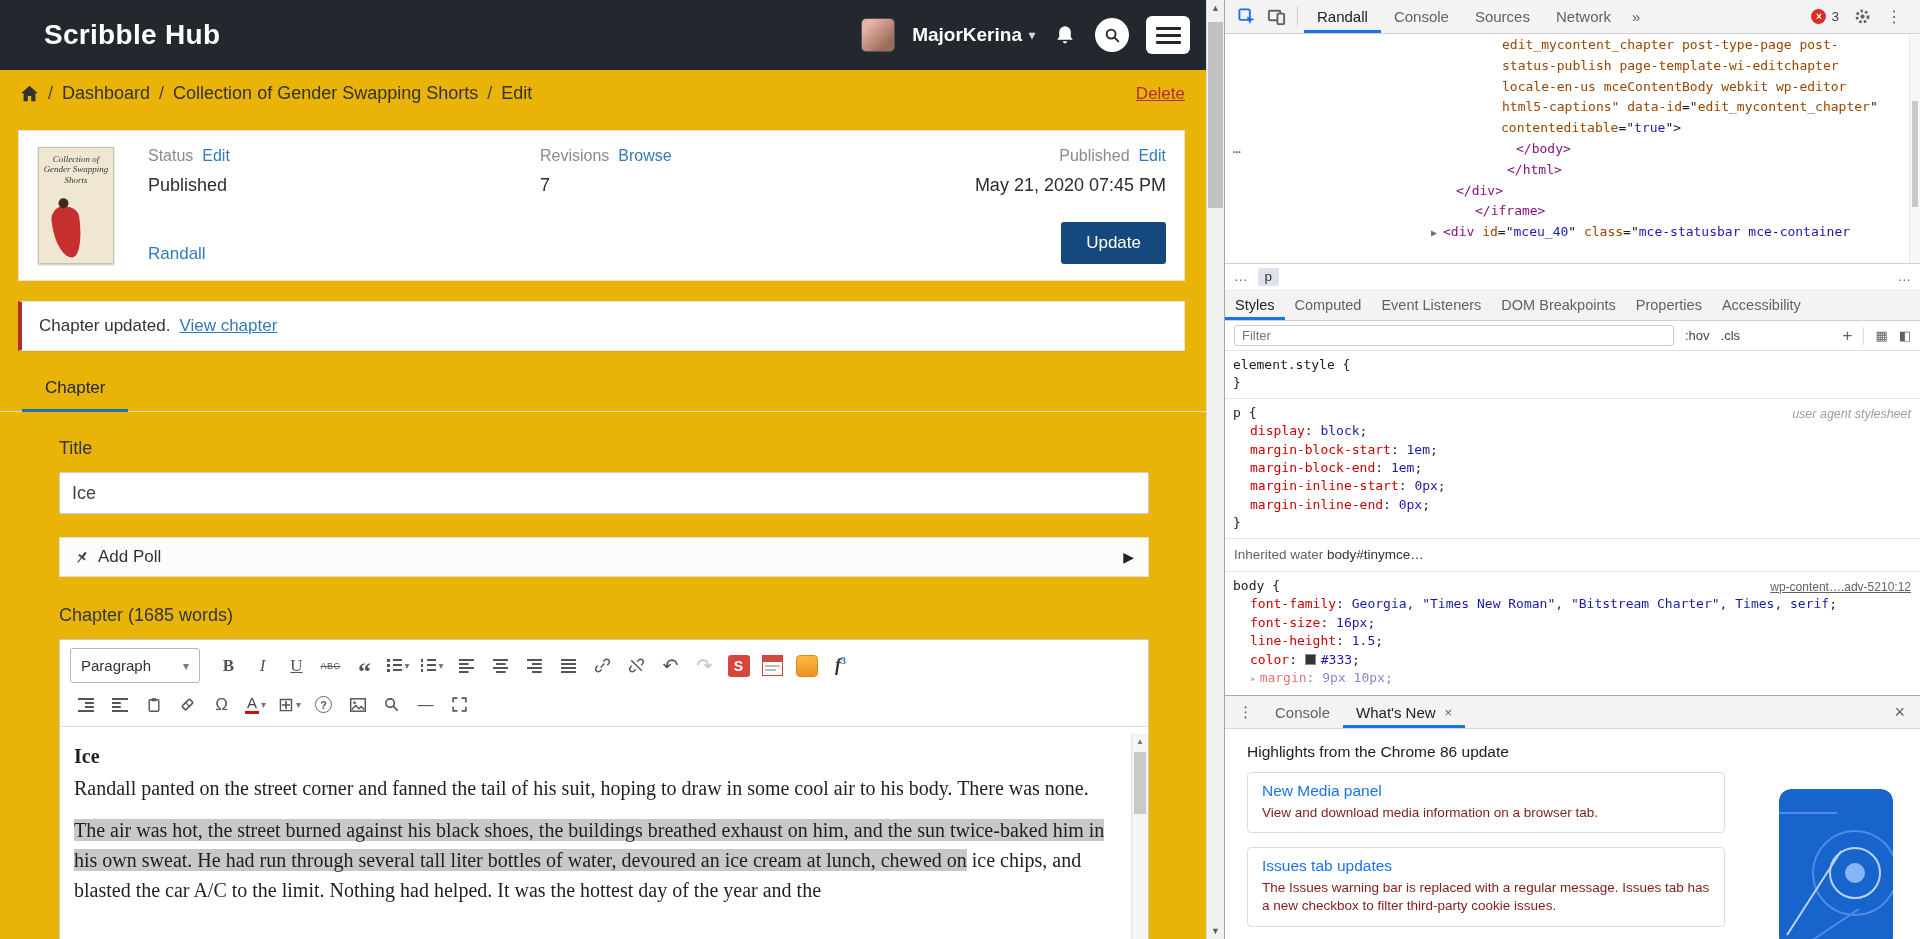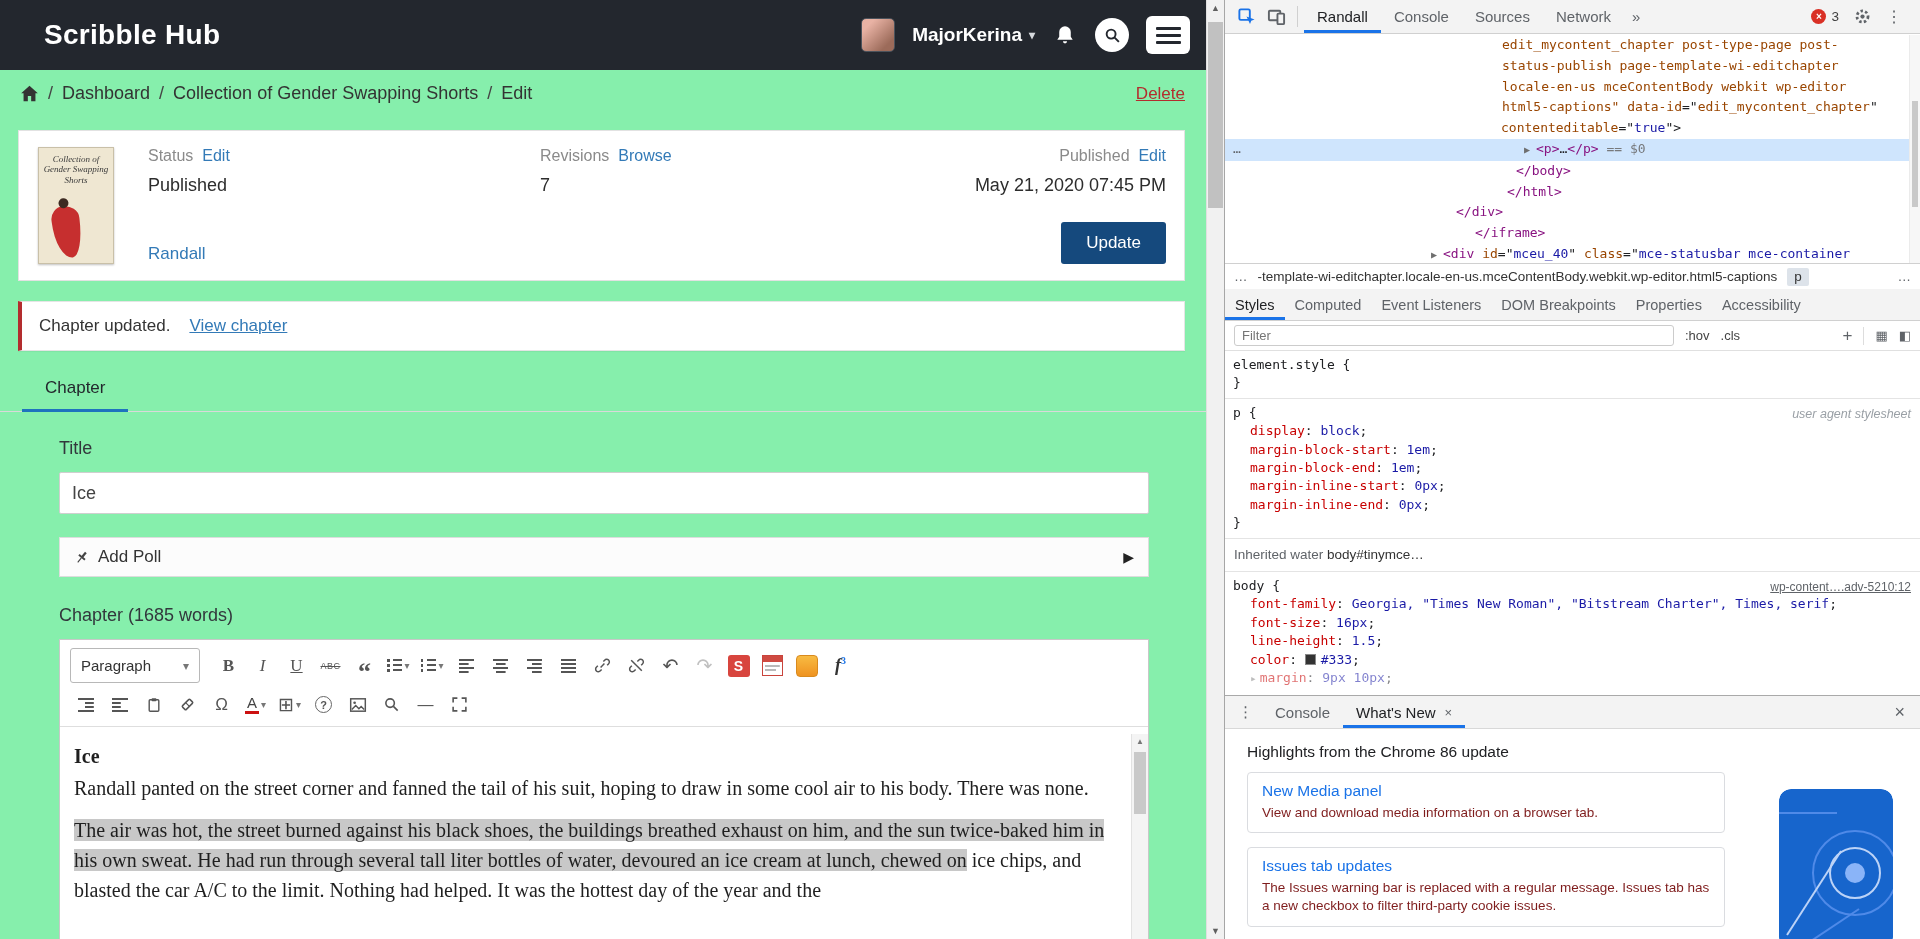--- a/index.html
+++ b/index.html
@@ -1,21 +1,21 @@
 <!DOCTYPE html>
 <html><head>
 <meta charset="utf-8">
 <style>
   * { box-sizing: border-box; }
   html,body { margin:0; padding:0; background:#fff; }
   body { font-family:"Liberation Sans", sans-serif; }
   .screen { position:relative; width:1920px; height:939px; background:#fff; overflow:hidden; }
 
   
-  .site { position:absolute; left:0; top:0; width:1206px; height:939px; overflow:hidden; background:#86efac; }
+  .site { position:absolute; left:0; top:0; width:1206px; height:939px; overflow:hidden; background:#eab308; }
 
   .sh-header { height:70px; background:#23272e; display:flex; align-items:center; padding:0 16px 0 44px; }
   .brand { font-size:28px; font-weight:bold; color:#fff; letter-spacing:.3px; cursor:pointer; }
   .h-right { margin-left:auto; display:flex; align-items:center; gap:17px; }
   .avatar { width:34px; height:34px; border-radius:5px; background:linear-gradient(135deg,#e8b2a4 20%,#9c6b5a 80%); border:1px solid #4c535c; }
   .uname { color:#fff; font-size:19px; font-weight:bold; display:flex; align-items:center; gap:7px; cursor:pointer; }
   .uname .caret { font-size:12px; color:#d6d9dd; }
   .bellwrap { width:26px; height:26px; display:flex; align-items:center; justify-content:center; cursor:pointer; }
   .hsearch { width:34px; height:34px; border-radius:50%; background:#fff; display:flex; align-items:center; justify-content:center; cursor:pointer; }
   .burger { width:44px; height:38px; background:#fff; border-radius:6px; display:flex; flex-direction:column; justify-content:center; align-items:center; gap:4px; cursor:pointer; }
@@ -36,21 +36,21 @@
   .meta-col1 { width:392px; }
   .meta-col2 { flex:1; }
   .meta-col3 { text-align:right; }
   .mlabel { color:#8a8a8a; font-size:16px; }
   .blue-link { color:#337ab7; font-size:16px; cursor:pointer; }
   .mvalue { margin-top:10px; color:#2d2d2d; font-size:18px; }
   .meta-bottom { display:flex; align-items:flex-end; justify-content:space-between; }
   .preview-link { color:#337ab7; font-size:17px; cursor:pointer; }
   .update-btn { background:#15497d; color:#fff; border:none; border-radius:3px; padding:11px 25px; font-size:17px; font-family:"Liberation Sans",sans-serif; cursor:pointer; }
 
-  .notice { margin:20px 21px 0 18px; border:1px solid #e5e5e5; border-left:4px solid #b32d2e; padding:14px 17px; font-size:17px; color:#333; display:flex; gap:19px; background:#fff; box-shadow:0 1px 1px rgba(0,0,0,.04); }
+  .notice { margin:20px 21px 0 18px; border:1px solid #e5e5e5; border-left:4px solid #b32d2e; padding:14px 17px; font-size:17px; color:#333; display:flex; gap:9px; background:#fff; box-shadow:0 1px 1px rgba(0,0,0,.04); }
   .notice-link { color:#337ab7; text-decoration:underline; cursor:pointer; }
 
   .tabs-row { margin-top:15px; border-bottom:1px solid #d9d9d9; padding-left:22px; }
   .tab-chapter { display:inline-block; padding:12px 23px 11px; font-size:17px; color:#23282d; border-bottom:3px solid #1e73be; margin-bottom:-1px; cursor:pointer; }
 
   .form-area { padding:10px 57px 0 59px; }
   .f-label { font-size:18px; color:#32373c; margin:16px 0 13px; }
   .title-input { width:100%; height:42px; border:1px solid #cfcfcf; border-radius:2px; font-size:18px; color:#444; padding:0 12px; font-family:"Liberation Sans",sans-serif; }
   .poll-bar { margin-top:23px; height:40px; border:1px solid #ddd; background:#fcfcfc; display:flex; align-items:center; padding:0 14px; gap:9px; font-size:17px; color:#333; cursor:pointer; }
   .poll-caret { margin-left:auto; font-size:14px; color:#222; }
@@ -507,34 +507,33 @@
         <div class="kebab">⋮</div>
       </div>
     </div>
 
     <div class="tree">
         <div class="tree-row"><span class="tree-line" style="padding-left: 277px;"><span class="tok-v">edit_mycontent_chapter post-type-page post-</span></span></div>
         <div class="tree-row"><span class="tree-line" style="padding-left: 277px;"><span class="tok-v">status-publish page-template-wi-editchapter</span></span></div>
         <div class="tree-row"><span class="tree-line" style="padding-left: 277px;"><span class="tok-v">locale-en-us mceContentBody webkit wp-editor</span></span></div>
         <div class="tree-row"><span class="tree-line" style="padding-left: 277px;"><span class="tok-v">html5-captions" </span><span class="tok-a">data-id</span><span class="tok-b">="</span><span class="tok-v">edit_mycontent_chapter</span><span class="tok-b">"</span></span></div>
         <div class="tree-row"><span class="tree-line" style="padding-left: 276px;"><span class="tok-a">contenteditable</span><span class="tok-b">="</span><span class="tok-val">true</span><span class="tok-b">"&gt;</span></span></div>
-        <div class="tree-row selected"><span class="gutter">…</span><span class="tree-line" style="padding-left: 299px;"><span class="tok-exp">▶ </span><span class="tok-t">&lt;p&gt;</span><span class="tok-b">…</span><span class="tok-t">&lt;/p&gt;</span><span class="tok-g"> == $0</span></span></div>
+        <div class="tree-row selected"><span class="gutter">…</span></div>
         <div class="tree-row"><span class="tree-line" style="padding-left: 291px;"><span class="tok-t">&lt;/body&gt;</span></span></div>
         <div class="tree-row"><span class="tree-line" style="padding-left: 282px;"><span class="tok-t">&lt;/html&gt;</span></span></div>
         <div class="tree-row"><span class="tree-line" style="padding-left: 231px;"><span class="tok-t">&lt;/div&gt;</span></span></div>
         <div class="tree-row"><span class="tree-line" style="padding-left: 250px;"><span class="tok-t">&lt;/iframe&gt;</span></span></div>
         <div class="tree-row"><span class="tree-line" style="padding-left: 206px;"><span class="tok-exp">▶ </span><span class="tok-t">&lt;div</span><span class="tok-b"> </span><span class="tok-a">id</span><span class="tok-b">="</span><span class="tok-val">mceu_40</span><span class="tok-b">" </span><span class="tok-a">class</span><span class="tok-b">="</span><span class="tok-val">mce-statusbar mce-container</span></span></div>
       </div>
     <div class="tree-scrollbar" style="position:absolute;top:35px;height:228px;">
       <div class="tree-thumb"></div>
     </div>
 
     <div class="crumbs">
       <span class="crumb-ellipsis">…</span>
-      <span class="crumb-body">-template-wi-editchapter.locale-en-us.mceContentBody.webkit.wp-editor.html5-captions</span>
       <span class="crumb-current">p</span>
       <span class="crumb-ellipsis crumb-right">…</span>
     </div>
 
     <div class="sb-tabs">
         <div class="dt-tab active">
           <span>Styles</span>
         </div>
         <div class="dt-tab">
           <span>Computed</span>

